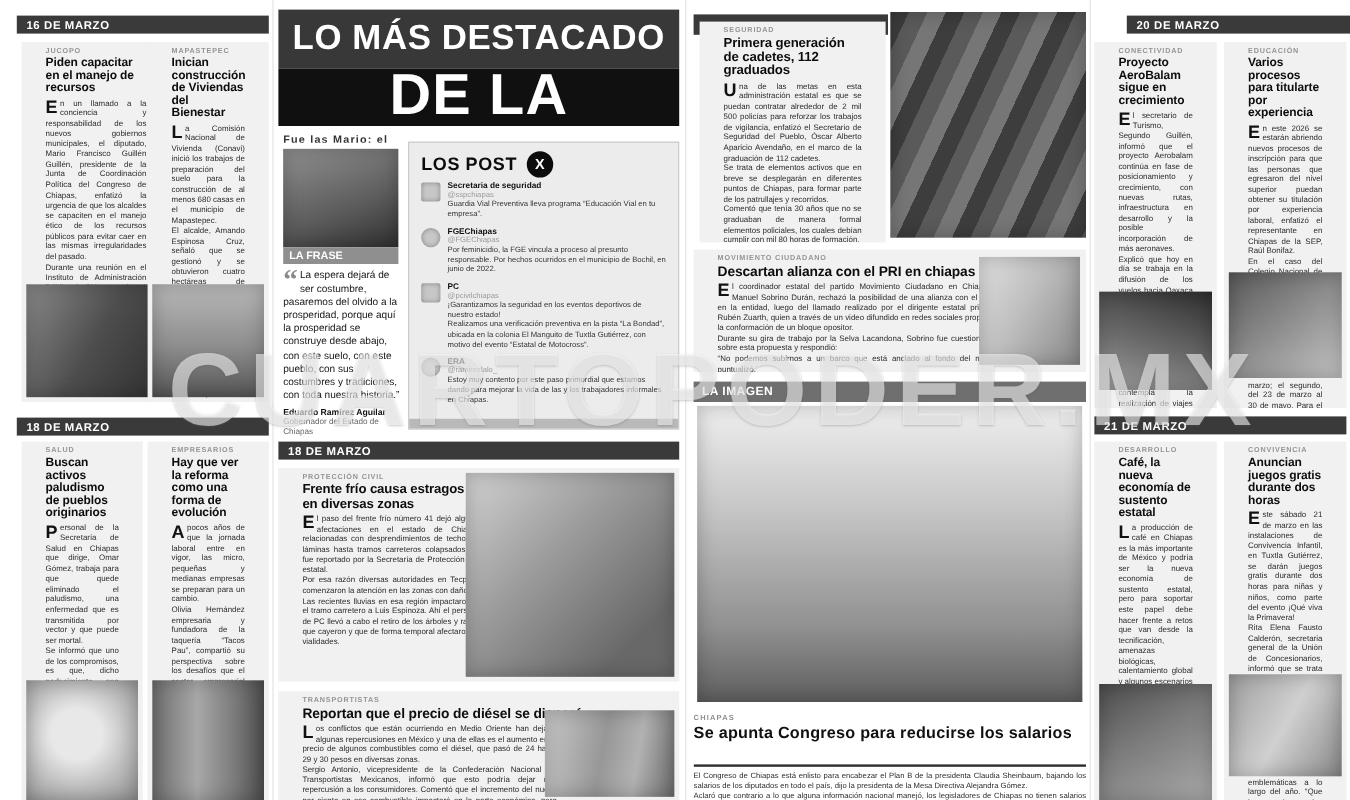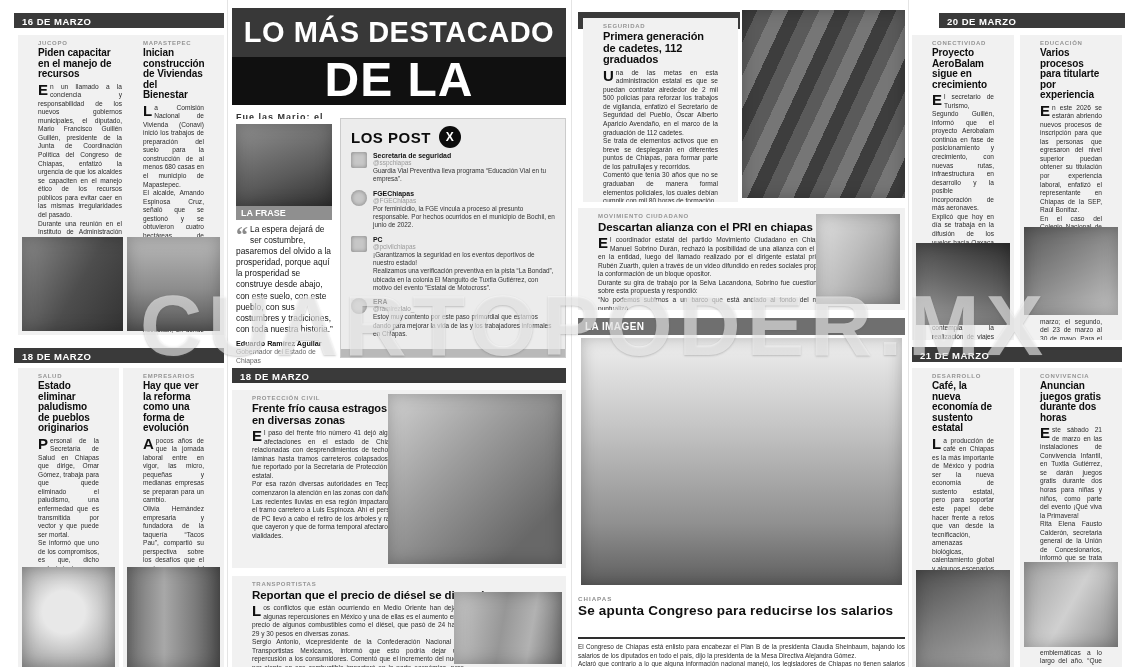--- a/index.html
+++ b/index.html
@@ -91,21 +91,21 @@
   <div class="body dropcap">La Comisión Nacional de Vivienda (Conavi) inició los trabajos de preparación del suelo para la construcción de al menos 680 casas en el municipio de Mapastepec.
 El alcalde, Amando Espinosa Cruz, señaló que se gestionó y se obtuvieron cuatro hectáreas de terreno, las cuales fueron donadas al gobierno federal para la edificación de los inmuebles.
 El programa de vivienda atiende las necesidades básicas de personas que más lo necesitan, en donde se realizó un registro previo, de acuerdo a los lineamientos marcados por la Conavi.</div>
   <div class="photo g-machine" style="left:4px;right:4px;bottom:4px;height:94px;"></div>
 </div>
 
 <div class="datebar" style="left:14px;top:348px;width:210px;">18 DE MARZO</div>
 
 <div class="panel" style="left:18px;top:368px;width:101px;height:299px;">
   <div class="kicker">SALUD</div>
-  <div class="headline">Estado eliminar paludismo de pueblos originarios</div>
+  <div class="headline">Buscan activos paludismo de pueblos originarios</div>
   <div class="body dropcap">Personal de la Secretaría de Salud en Chiapas que dirige, Omar Gómez, trabaja para que quede eliminado el paludismo, una enfermedad que es transmitida por vector y que puede ser mortal.
 Se informó que uno de los compromisos, es que, dicho padecimiento sea eliminado de varios municipios del estado.
 Detallaron que recientemente personal de la Organización Panamericana de la Salud, desde Washington, acudió a Chiapas para analizar el proyecto de la eliminación.</div>
   <div class="photo g-mosquito" style="left:4px;right:4px;bottom:0;height:100px;"></div>
 </div>
 
 <div class="panel" style="left:123px;top:368px;width:101px;height:299px;">
   <div class="kicker">EMPRESARIOS</div>
   <div class="headline">Hay que ver la reforma como una forma de evolución</div>
   <div class="body dropcap">A pocos años de que la jornada laboral entre en vigor, las micro, pequeñas y medianas empresas se preparan para un cambio.

